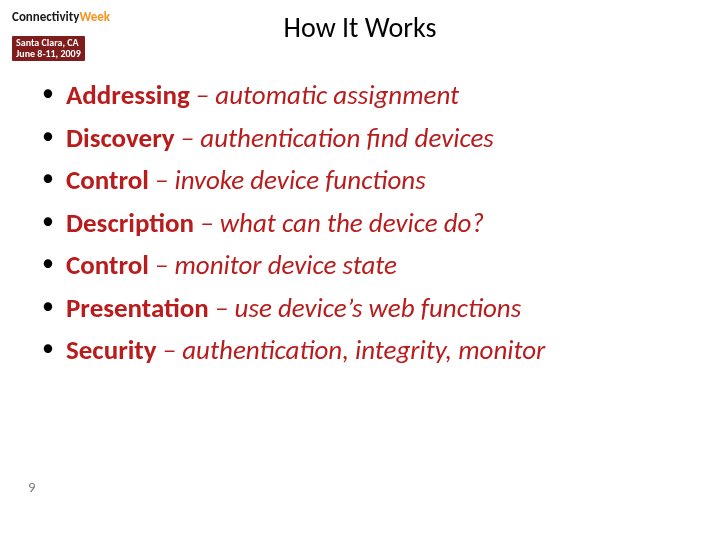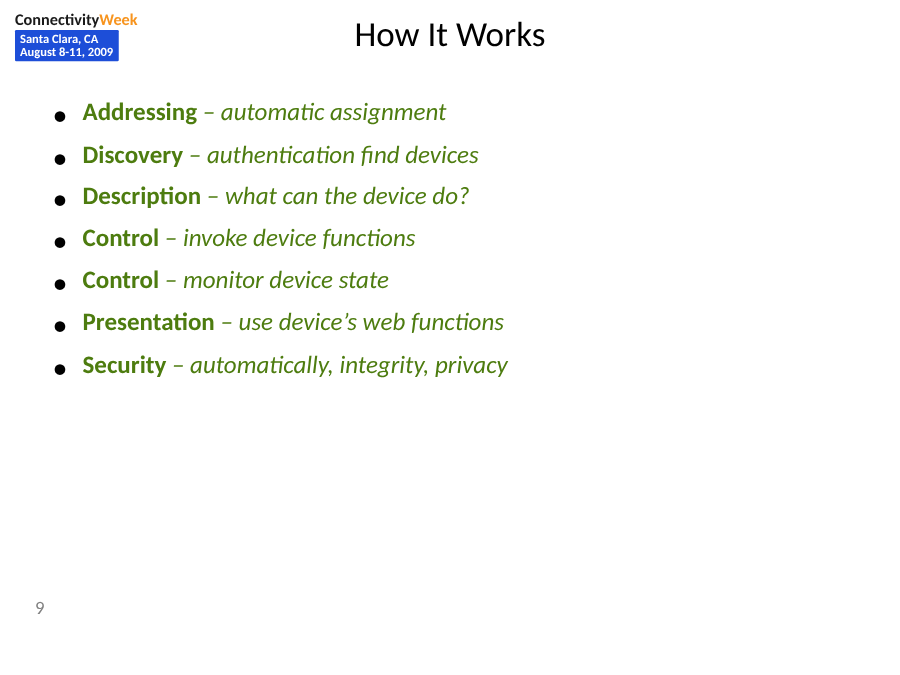--- a/index.html
+++ b/index.html
@@ -31,23 +31,23 @@
     font-weight: 700;
     color: #1a1a1a;
   }
   .logo-top .accent {
     color: #f7941e;
   }
   .logo-sub {
     font-size: 10px;
     font-weight: 700;
     color: #fff;
-    background: #1d4ed8;
+    background: #7f1d1d;
     padding: 1px 4px 2px 4px;
-    margin-top: 1px;
+    margin-top: 13px;
     display: inline-block;
     border-radius: 1px;
     line-height: 1.1;
   }
   .title {
     position: absolute;
     top: 10px;
     left: 0;
     width: 100%;
     text-align: center;
@@ -60,26 +60,26 @@
     top: 78px;
     left: 36px;
     right: 36px;
   }
   ul.points {
     list-style: none;
     margin: 0;
     padding: 0;
   }
   ul.points li {
-    font-size: 20px;
+    font-size: 27px;
     line-height: 1.28;
     margin: 0 0 8px 0;
     padding-left: 30px;
     position: relative;
-    color: #4d7c0f;
+    color: #b91c1c;
   }
   ul.points li::before {
     content: "•";
     position: absolute;
     left: 6px;
     top: 0;
     font-size: 24px;
     color: #000;
   }
   .term {
@@ -103,46 +103,46 @@
 <body>
 
 <div class="slide">
 
   <div class="logo">
     <div class="logo-top">
       <span>Connectivity</span><span class="accent">Week</span>
     </div>
     <div class="logo-sub">
       <span>Santa Clara, CA</span><br>
-      <span>August 8-11, 2009</span>
+      <span>June 8-11, 2009</span>
     </div>
   </div>
 
   <div class="title">How It Works</div>
 
   <div class="body">
     <ul class="points">
       <li>
         <span class="term">Addressing</span><span class="dash"> – </span><span class="desc">automatic assignment</span>
       </li>
       <li>
         <span class="term">Discovery</span><span class="dash"> – </span><span class="desc">authentication find devices</span>
       </li>
       <li>
-        <span class="term">Description</span><span class="dash"> – </span><span class="desc">what can the device do?</span>
+        <span class="term">Control</span><span class="dash"> – </span><span class="desc">invoke device functions</span>
       </li>
       <li>
-        <span class="term">Control</span><span class="dash"> – </span><span class="desc">invoke device functions</span>
+        <span class="term">Description</span><span class="dash"> – </span><span class="desc">what can the device do?</span>
       </li>
       <li>
         <span class="term">Control</span><span class="dash"> – </span><span class="desc">monitor device state</span>
       </li>
       <li>
         <span class="term">Presentation</span><span class="dash"> – </span><span class="desc">use device’s web functions</span>
       </li>
       <li>
-        <span class="term">Security</span><span class="dash"> – </span><span class="desc">automatically, integrity, privacy</span>
+        <span class="term">Security</span><span class="dash"> – </span><span class="desc">authentication, integrity, monitor</span>
       </li>
     </ul>
   </div>
 
   <div class="pagenum">9</div>
 </div>
 
 </body></html>

